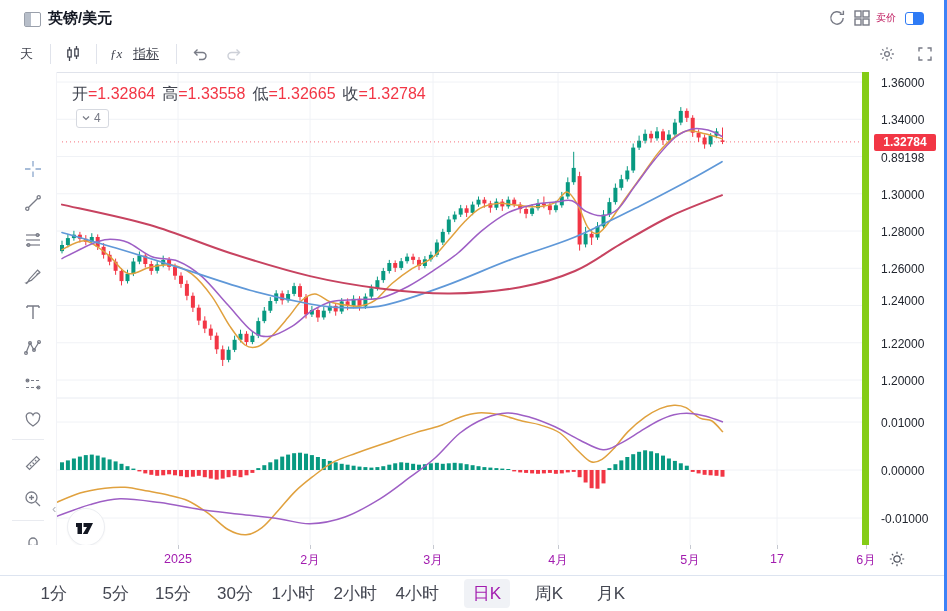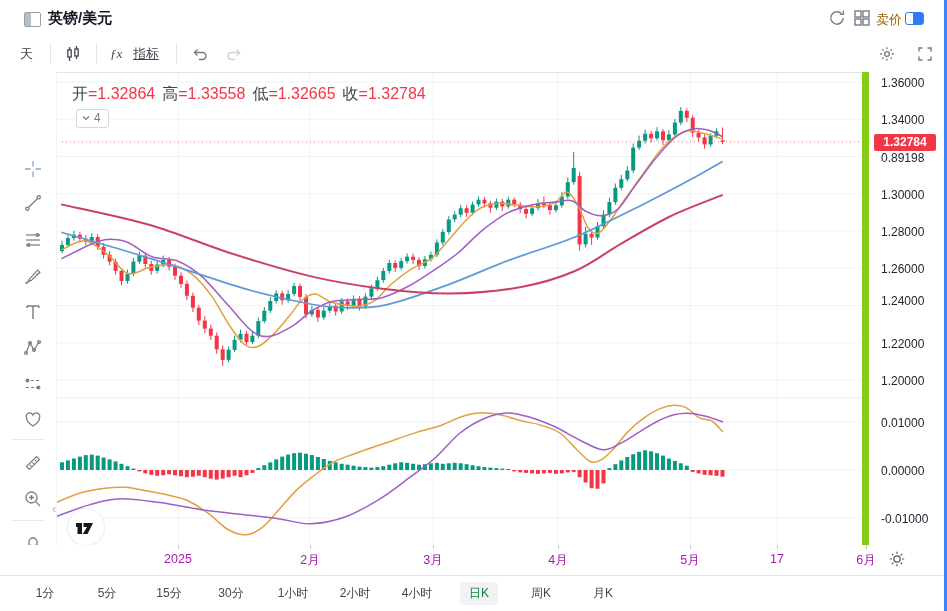--- a/index.html
+++ b/index.html
@@ -8,33 +8,33 @@
   .row{position:absolute;left:0;right:0;}
   
   #header{top:0;height:36px;border-bottom:1px solid #e0e3eb;background:#fff;}
   #title-icon{position:absolute;left:24px;top:12px;width:17px;height:15px;border:1.4px solid #9aa0ab;border-radius:2px;box-sizing:border-box;}
   #title-icon .fillpart{position:absolute;left:0;top:0;bottom:0;width:6px;background:#b7bec9;}
   #page-title{position:absolute;left:48px;top:9px;font-size:15px;font-weight:700;color:#131722;}
   .hdr-ic{position:absolute;top:8px;width:20px;height:20px;color:#787b86;}
   .hdr-ic svg{width:20px;height:20px;display:block;}
   #refresh-btn{left:827px;}
   #grid-btn{left:852px;}
-  #sell-price-label{position:absolute;left:876px;top:11px;font-size:13px;color:#a16207;}
+  #sell-price-label{position:absolute;left:876px;top:11px;font-size:10px;color:#be185d;}
   #sell-toggle{position:absolute;left:905px;top:12px;width:19px;height:13px;border:1.5px solid #2f7bf5;border-radius:3px;box-sizing:border-box;background:#fff;}
   #sell-toggle .knob{position:absolute;right:0;top:0;bottom:0;width:10px;background:#2f7bf5;}
   
   #toolbar{top:36px;height:36px;border-bottom:1px solid #e0e3eb;background:#fff;}
   .tb-item{position:absolute;top:7px;height:22px;display:flex;align-items:center;font-size:13px;color:#434651;cursor:pointer;}
   .tb-sep{position:absolute;top:8px;width:1px;height:20px;background:#e0e3eb;}
   .tb-ic svg{width:20px;height:20px;display:block;}
   
   #footer{top:575px;height:36px;border-top:1px solid #dde4f0;background:#fff;display:flex;align-items:center;padding-left:14px;box-sizing:border-box;}
-  .tf-item{width:62px;text-align:center;font-size:12px;color:#434651;cursor:pointer;}
+  .tf-item{width:62px;text-align:right;font-size:17px;color:#434651;cursor:pointer;}
   .tf-item .pill{display:inline-block;padding:3px 9px;border-radius:4px;}
-  .tf-item.active .pill{background:#f0f2f6;color:#15803d;}
+  .tf-item.active .pill{background:#f0f2f6;color:#a21caf;}
   
   #sidebar{position:absolute;left:0;top:72px;width:56px;height:503px;background:#fff;overflow:hidden;border-right:1px solid #f2f3f7;}
   .sb-ic{position:absolute;left:22px;width:22px;height:22px;color:#787b86;cursor:pointer;}
   .sb-ic svg{width:22px;height:22px;display:block;}
   .sb-div{position:absolute;left:12px;width:32px;height:1px;background:#e9ebf0;}
   
   #chart-svg{position:absolute;left:57px;top:73px;}
   .grid{stroke:#f0f2f6;stroke-width:1;}
   .panediv{stroke:#e9ecf2;stroke-width:1;}
   

